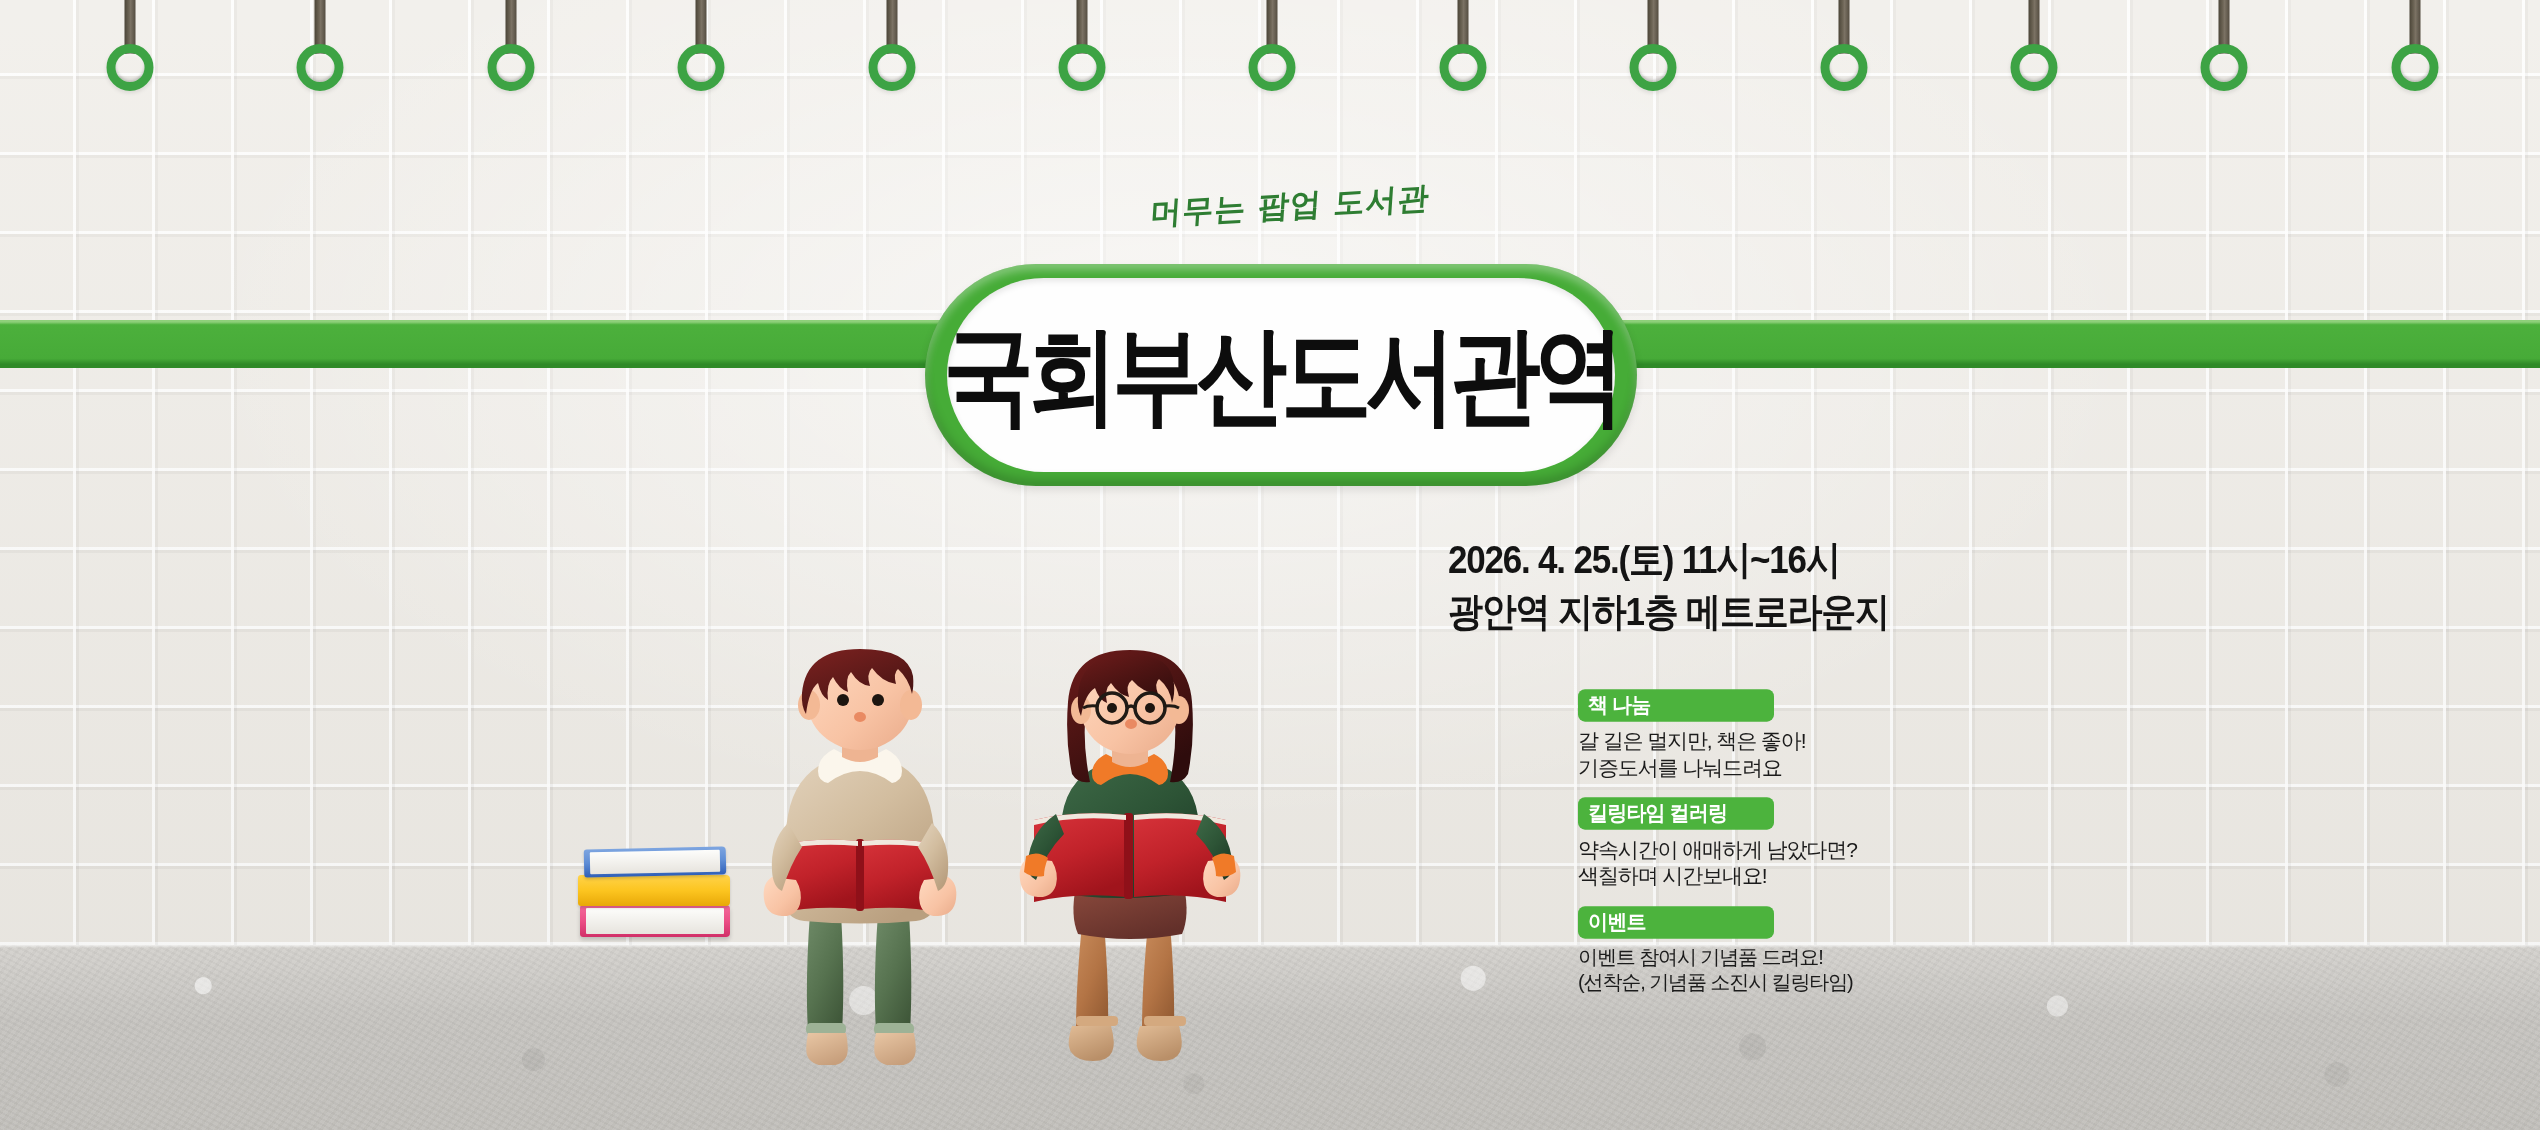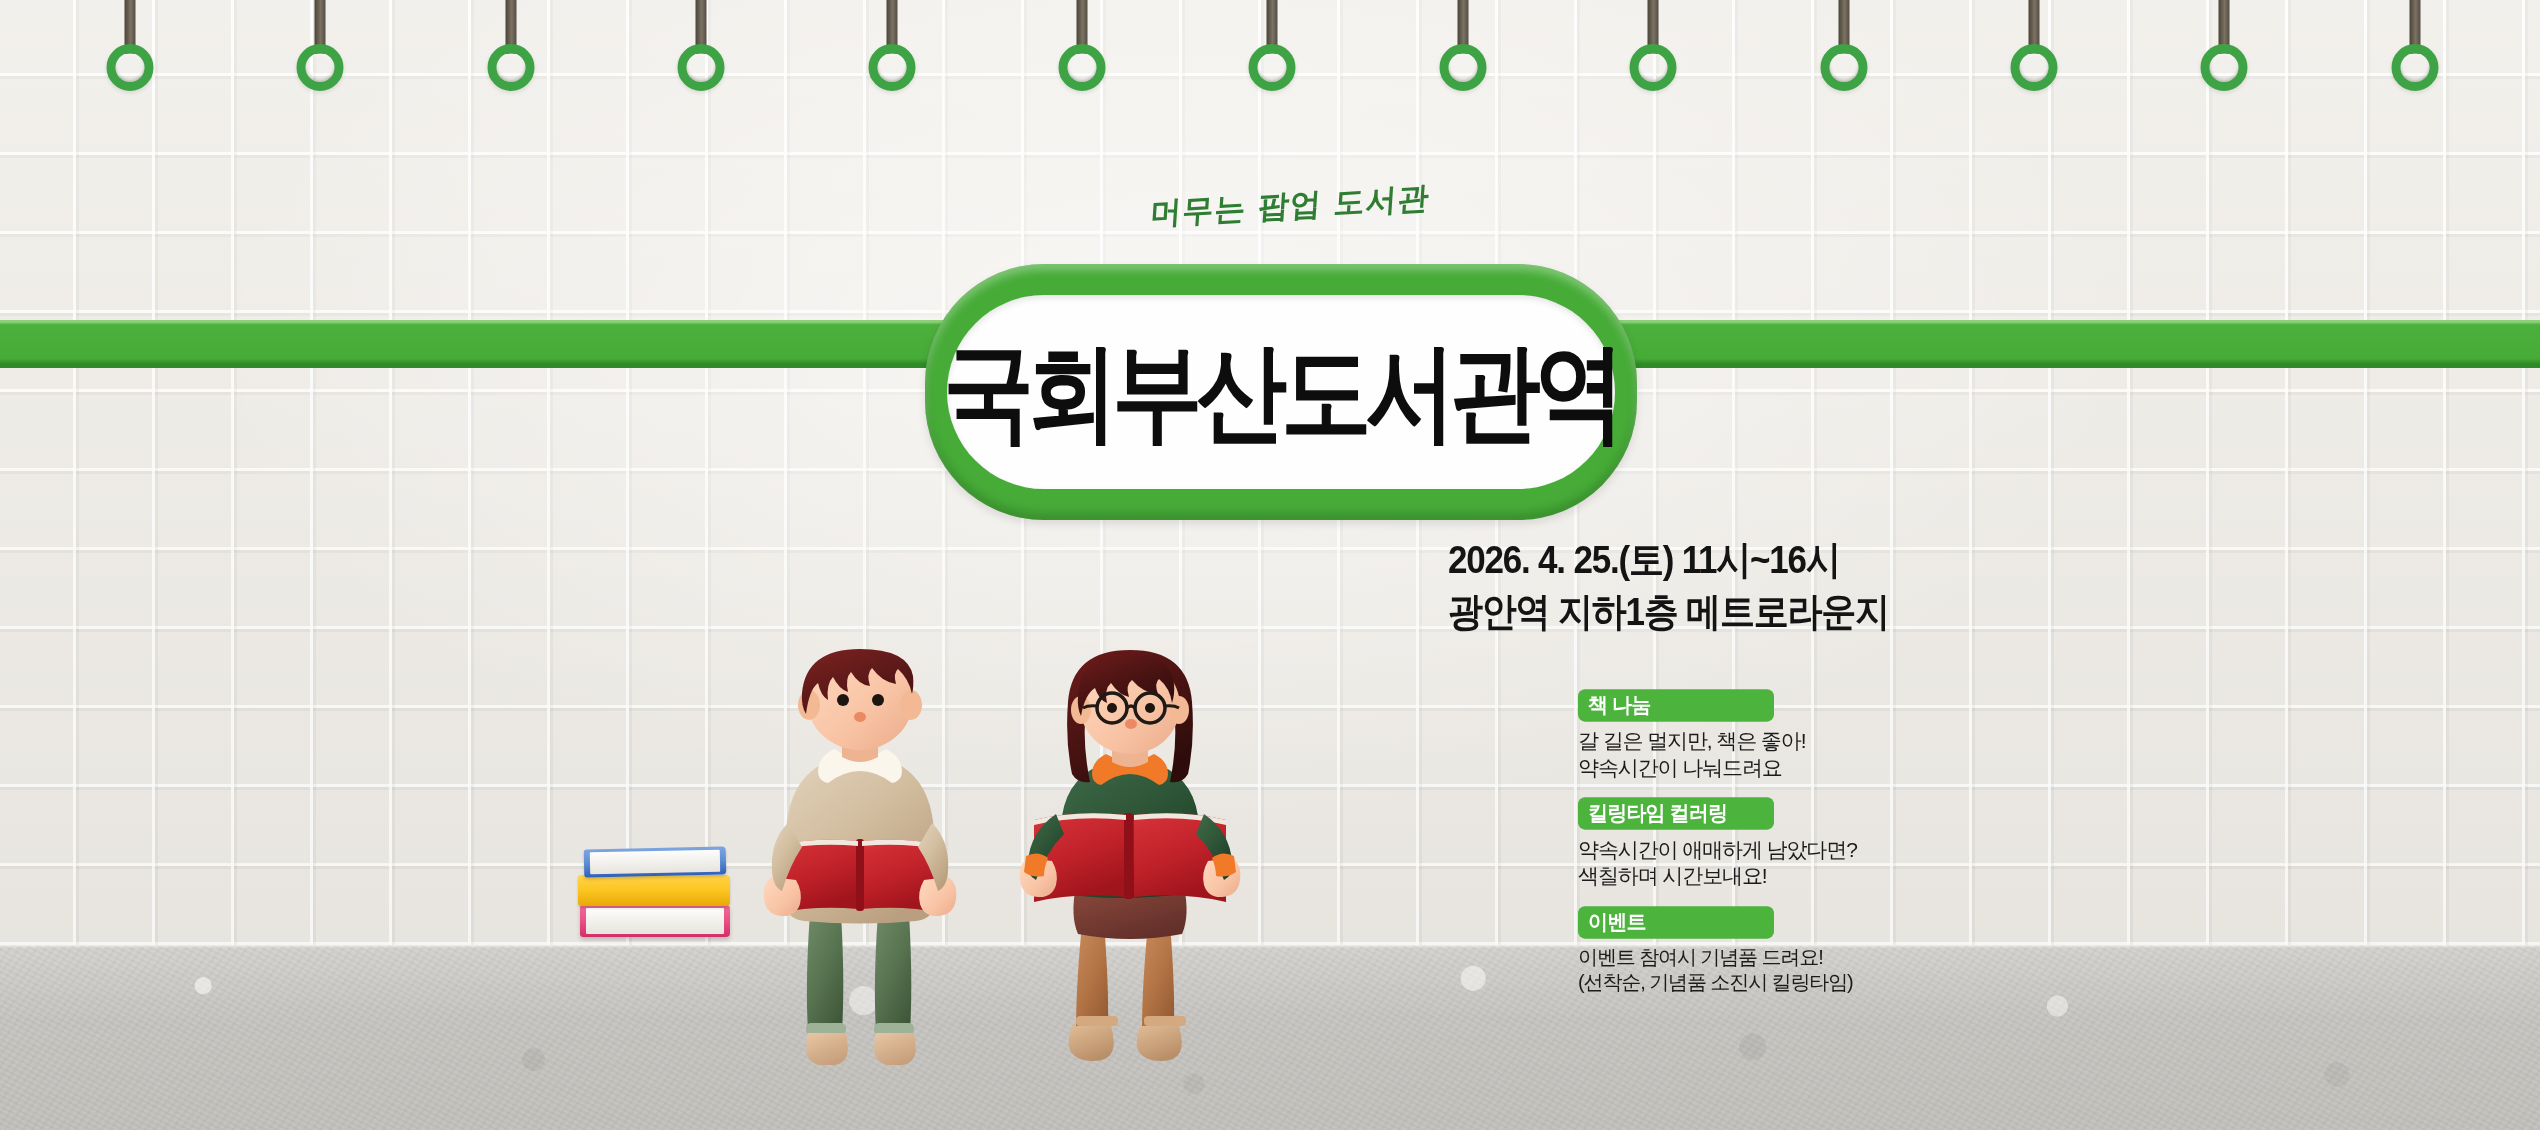--- a/index.html
+++ b/index.html
@@ -87,21 +87,21 @@
     position:absolute; left:0; top:320px; width:2540px; height:48px;
     background:linear-gradient(to bottom,
         #8ed07a 0%, #8ed07a 4%,
         #4cb03c 10%, #47ab38 80%,
         #2f8a27 92%, #2f8a27 100%);
   }
 
   
   .sign-plate {
     position:absolute; left:925px; top:264px;
-    width:712px; height:256px;
+    width:712px; height:222px;
     background:#46ac37;
     border-radius:119px;
     box-shadow: inset 0 -7px 10px rgba(0,0,0,0.17),
                 inset 0 6px 9px rgba(255,255,255,0.33),
                 0 4px 9px rgba(0,0,0,0.10);
     display:flex; align-items:center; justify-content:center;
     z-index:4;
   }
   .sign-inner {
     width:668px; height:194px;
@@ -300,21 +300,21 @@
   <div class="info-block">
     <div class="info-line">2026. 4. 25.(토) 11시~16시</div>
     <div class="info-line">광안역 지하1층 메트로라운지</div>
   </div>
 
   <div class="programs">
 
     <div class="program">
       <div class="prog-badge">책 나눔</div>
       <div class="prog-desc">갈 길은 멀지만, 책은 좋아!
-약속시간이 나눠드려요</div>
+기증도서를 나눠드려요</div>
     </div>
 
     <div class="program">
       <div class="prog-badge">킬링타임 컬러링</div>
       <div class="prog-desc">약속시간이 애매하게 남았다면?
 색칠하며 시간보내요!</div>
     </div>
 
     <div class="program">
       <div class="prog-badge">이벤트</div>

